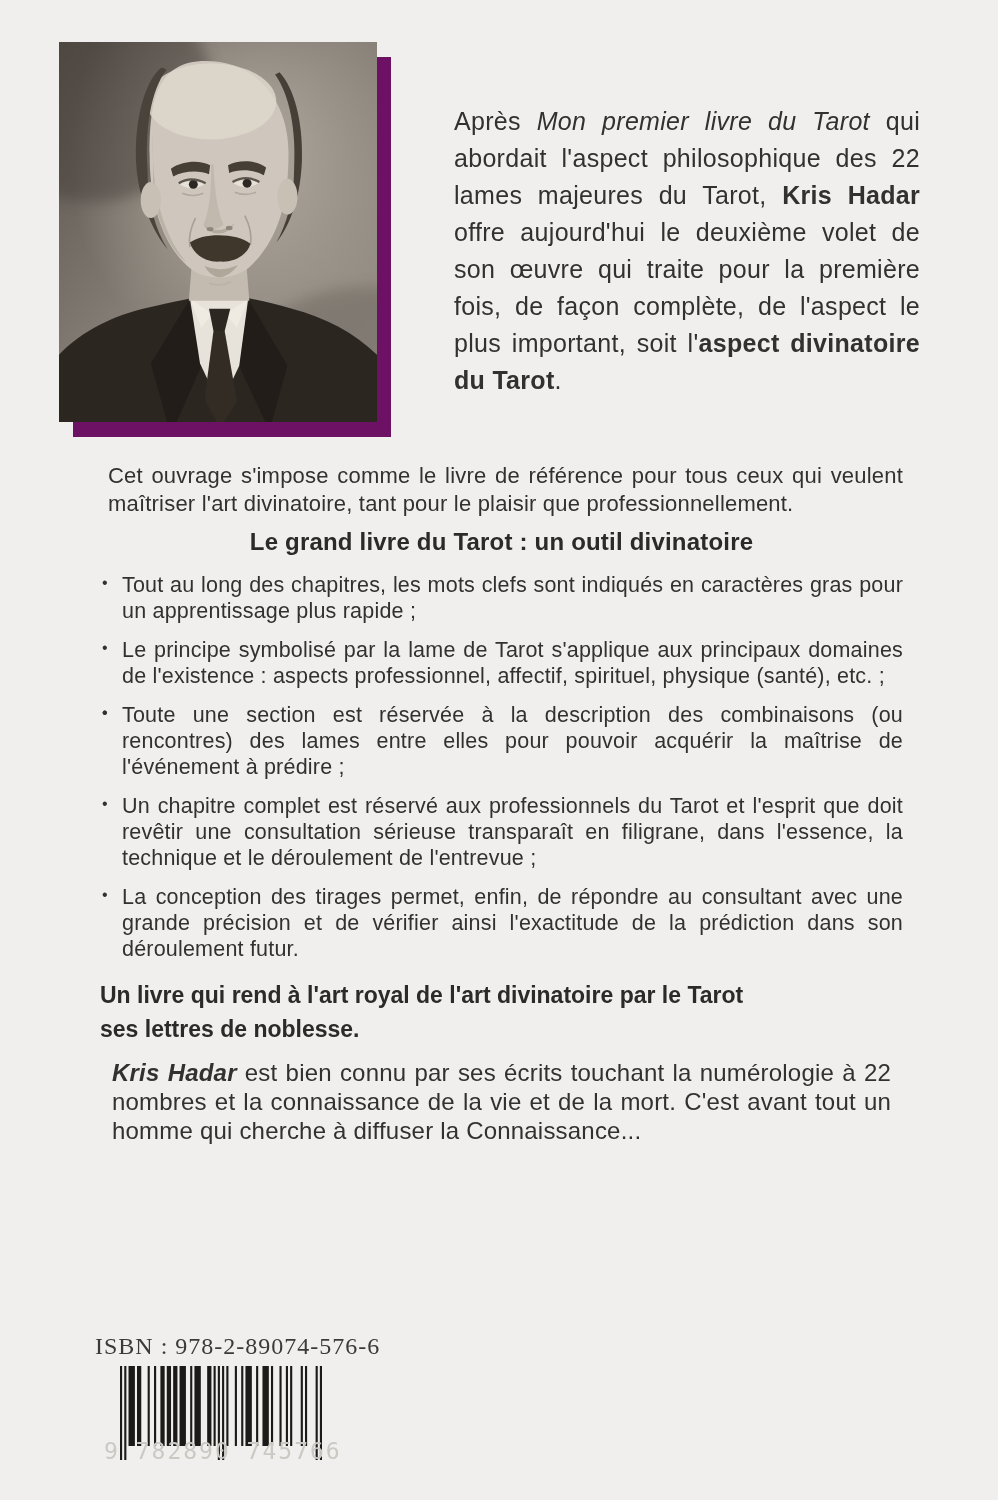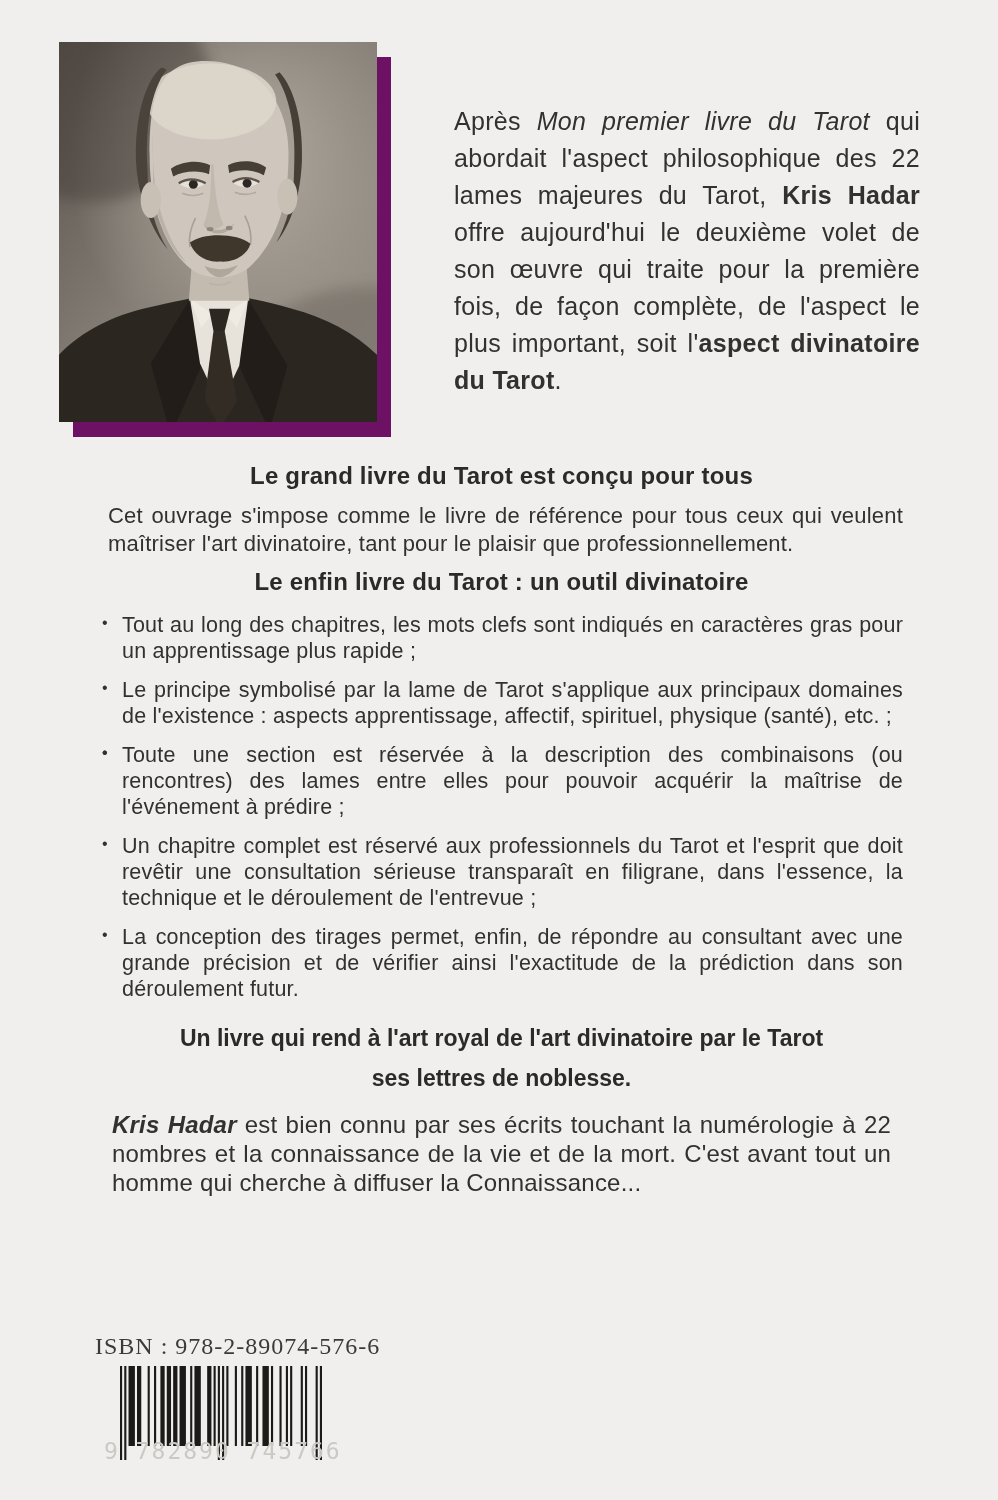--- a/index.html
+++ b/index.html
@@ -58,22 +58,22 @@
     margin-bottom:13px;
     font-size:21.5px;line-height:26px;
     text-align:justify;letter-spacing:.2px;
   }
   ul.bullets .dot{
     position:absolute;left:2px;top:-2px;
     font-size:16px;
   }
   .closing{
     margin:16px 0 12px 0;
-    font-size:23px;line-height:40px;font-weight:bold;
-    text-align:center;white-space:pre-line;color:#2b2a28;
+    font-size:23px;line-height:34px;font-weight:bold;
+    white-space:pre-line;color:#2b2a28;
   }
   .bio{
     margin:12px;
     font-size:24px;line-height:29px;
     font-style:italic;text-align:justify;letter-spacing:.2px;
   }
   
   .isbn{
     position:absolute;left:95px;top:1333px;
     font-family:"Liberation Serif","DejaVu Serif",serif;
@@ -175,26 +175,25 @@
         <path d="M 133 188 C 144 179 175 179 187 189 C 184 200 171 206 160 205 C 148 206 136 199 133 188 Z" fill="#3f372c"></path>
         <path d="M 146 209 Q 160 215 176 208 Q 168 219 158 219 Q 150 217 146 209 Z" fill="#b0a79b"></path>
         <path d="M 150 224 Q 160 228 170 223" stroke="#b9b0a5" stroke-width="1.5" fill="none" opacity="0.8"></path>
       </g>
     </svg>
   </div>
 
   <p class="intro"><span class="t-n">Après </span><span class="t-i">Mon premier livre du Tarot</span><span class="t-n"> qui abordait l'aspect philosophique des 22 lames majeures du Tarot, </span><span class="t-b">Kris Hadar</span><span class="t-n"> offre aujourd'hui le deuxième volet de son œuvre qui traite pour la première fois, de façon complète, de l'aspect le plus important, soit l'</span><span class="t-b">aspect divinatoire du Tarot</span><span class="t-n">.</span></p>
 
   <div class="main">
-    <h2 class="h">Le grand livre du Tarot est conçu pour tous</h2>
     <p class="para">Cet ouvrage s'impose comme le livre de référence pour tous ceux qui veulent maîtriser l'art divinatoire, tant pour le plaisir que professionnellement.</p>
-    <h2 class="h h2x">Le enfin livre du Tarot : un outil divinatoire</h2>
+    <h2 class="h h2x">Le grand livre du Tarot : un outil divinatoire</h2>
     <ul class="bullets">
         <li><span class="dot">•</span><span>Tout au long des chapitres, les mots clefs sont indiqués en caractères gras pour un apprentissage plus rapide ;</span></li>
-        <li><span class="dot">•</span><span>Le principe symbolisé par la lame de Tarot s'applique aux principaux domaines de l'existence : aspects apprentissage, affectif, spirituel, physique (santé), etc. ;</span></li>
+        <li><span class="dot">•</span><span>Le principe symbolisé par la lame de Tarot s'applique aux principaux domaines de l'existence : aspects professionnel, affectif, spirituel, physique (santé), etc. ;</span></li>
         <li><span class="dot">•</span></li>
         <li><span class="dot">•</span><span>Toute une section est réservée à la description des combinaisons (ou rencontres) des lames entre elles pour pouvoir acquérir la maîtrise de l'événement à prédire ;</span></li>
         <li><span class="dot">•</span><span>Un chapitre complet est réservé aux professionnels du Tarot et l'esprit que doit revêtir une consultation sérieuse transparaît en filigrane, dans l'essence, la technique et le déroulement de l'entrevue ;</span></li>
         <li><span class="dot">•</span><span>La conception des tirages permet, enfin, de répondre au consultant avec une grande précision et de vérifier ainsi l'exactitude de la prédiction dans son déroulement futur.</span></li>
       </ul>
     <p class="closing">Un livre qui rend à l'art royal de l'art divinatoire par le Tarot
 ses lettres de noblesse.</p>
     <p class="bio"><span class="t-b">Kris Hadar</span><span class="t-n"> est bien connu par ses écrits touchant la numérologie à 22 nombres et la connaissance de la vie et de la mort. C'est avant tout un homme qui cherche à diffuser la Connaissance...</span></p>
   </div>
 

